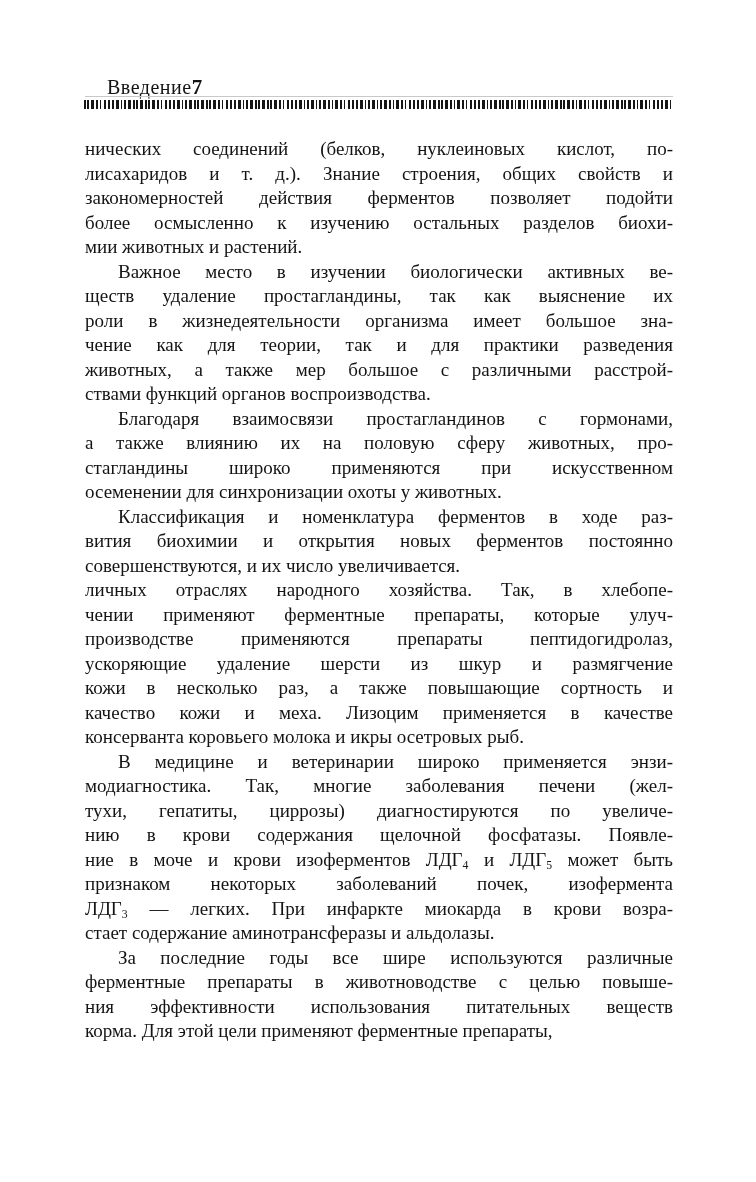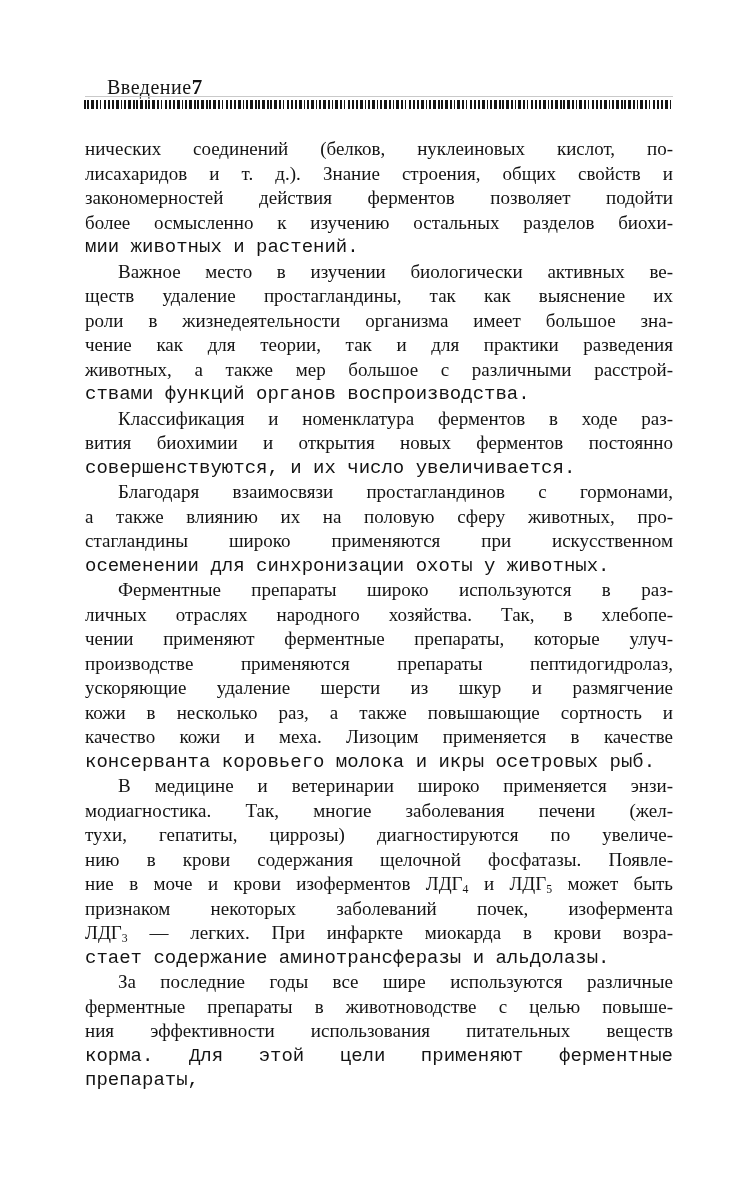--- a/index.html
+++ b/index.html
@@ -65,21 +65,20 @@
     width: 588px;
     font-size: 19px;
     line-height: 24.5px;
   }
   .line {
     text-align: justify;
     text-align-last: justify;
   }
   .line.last {
     text-align-last: left;
-    font-family: Liberation Mono, monospace;
   }
   .line.indent {
     text-indent: 33px;
   }
   sub {
     font-size: 0.62em;
     line-height: 0;
     vertical-align: -0.25em;
   }
 </style>
@@ -103,32 +102,31 @@
       </div>
       <div>
         <div class="line indent">Важное место в изучении биологически активных ве-</div>
         <div class="line">ществ удаление простагландины, так как выяснение их</div>
         <div class="line">роли в жизнедеятельности организма имеет большое зна-</div>
         <div class="line">чение как для теории, так и для практики разведения</div>
         <div class="line">животных, а также мер большое с различными расстрой-</div>
         <div class="line last">ствами функций органов воспроизводства.</div>
       </div>
       <div>
-        <div class="line indent">Классификация и номенклатура ферментов в ходе раз-</div>
-        <div class="line">вития биохимии и открытия новых ферментов постоянно</div>
-        <div class="line last">совершенствуются, и их число увеличивается.</div>
-      </div>
-      <div>
         <div class="line indent">Благодаря взаимосвязи простагландинов с гормонами,</div>
         <div class="line">а также влиянию их на половую сферу животных, про-</div>
         <div class="line">стагландины широко применяются при искусственном</div>
         <div class="line last">осеменении для синхронизации охоты у животных.</div>
       </div>
       <div>
-        <div class="line indent">Ферментные препараты широко используются в раз-</div>
+        <div class="line indent">Классификация и номенклатура ферментов в ходе раз-</div>
+        <div class="line">вития биохимии и открытия новых ферментов постоянно</div>
+        <div class="line last">совершенствуются, и их число увеличивается.</div>
+      </div>
+      <div>
         <div class="line">личных отраслях народного хозяйства. Так, в хлебопе-</div>
         <div class="line">чении применяют ферментные препараты, которые улуч-</div>
         <div class="line">производстве применяются препараты пептидогидролаз,</div>
         <div class="line">ускоряющие удаление шерсти из шкур и размягчение</div>
         <div class="line">кожи в несколько раз, а также повышающие сортность и</div>
         <div class="line">качество кожи и меха. Лизоцим применяется в качестве</div>
         <div class="line last">консерванта коровьего молока и икры осетровых рыб.</div>
       </div>
       <div>
         <div class="line indent">В медицине и ветеринарии широко применяется энзи-</div>

